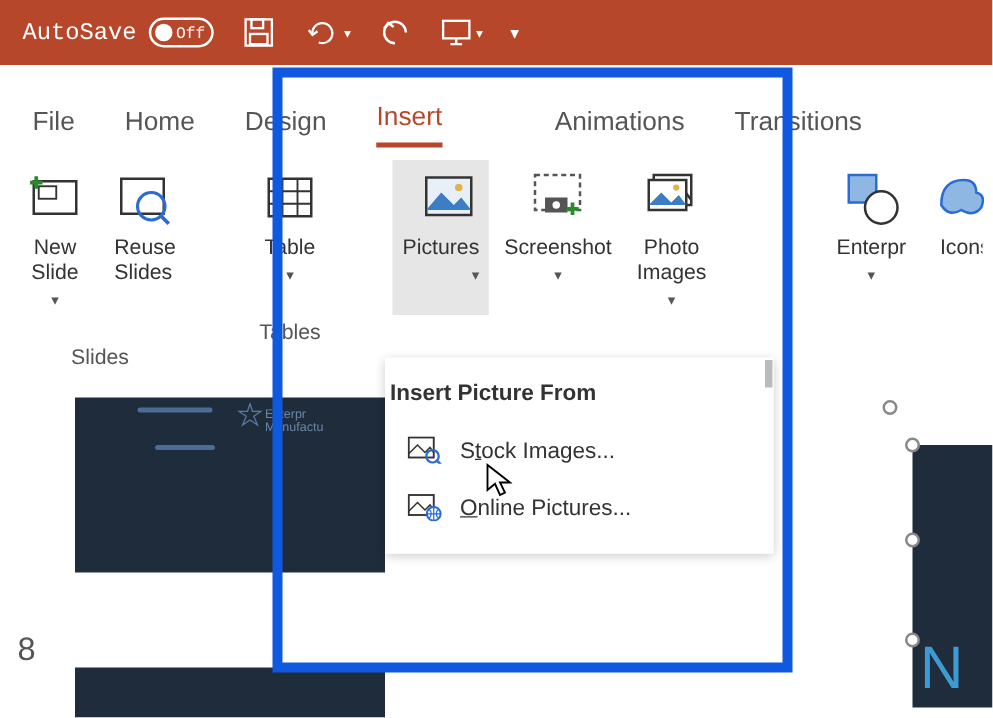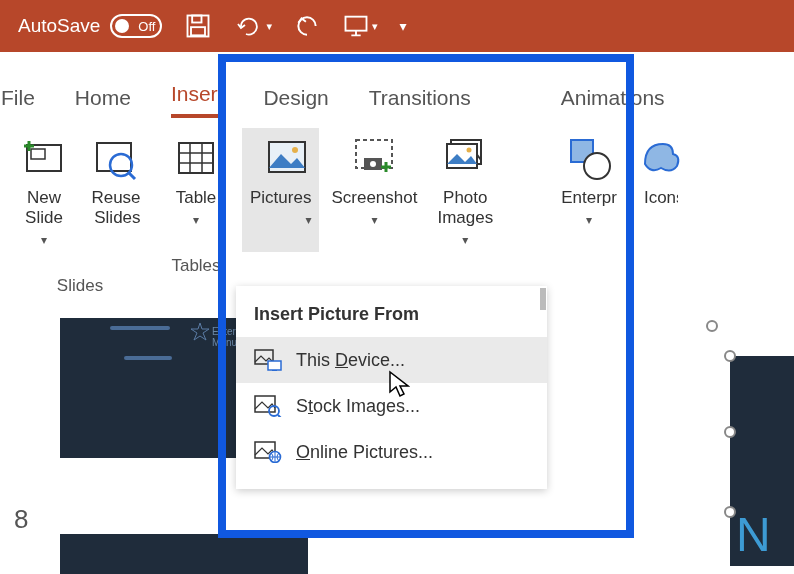--- a/index.html
+++ b/index.html
@@ -22,20 +22,21 @@
     align-items: center;
     padding: 0 18px;
     gap: 22px;
   }
   .autosave {
     color: #fff;
     font-size: 19px;
     display: flex;
     align-items: center;
     gap: 10px;
+    font-family: Liberation Mono, monospace;
   }
   .autosave-toggle {
     width: 52px;
     height: 24px;
     border: 2px solid #fff;
     border-radius: 12px;
     position: relative;
     display: flex;
     align-items: center;
     justify-content: flex-end;
@@ -53,21 +54,21 @@
     border-radius: 50%;
   }
 
   .qa-icon { color: #fff; display:flex; align-items:center; }
 
   
   .tabs-row {
     display: flex;
     align-items: flex-end;
     background: #fff;
-    padding: 18px 18px 0 1px;
+    padding: 18px 18px 0 26px;
     gap: 40px;
     height: 66px;
   }
   .tab {
     color: #555;
     font-size: 21px;
     padding-bottom: 8px;
     white-space: nowrap;
   }
   .tab.active {
@@ -76,20 +77,21 @@
     font-weight: 500;
   }
   .tab.last { margin-left: 50px; }
 
   
   .ribbon {
     display: flex;
     background: #fff;
     padding: 10px 4px 0 4px;
     height: 200px;
+    gap: 36px;
   }
   .group {
     display: flex;
     flex-direction: column;
     align-items: center;
     padding: 0 6px;
     position: relative;
   }
   .group-items { display: flex; gap: 4px; }
   .group-label {
@@ -120,21 +122,21 @@
     left: 0px;
     width: 311px;
     background: #fff;
     box-shadow: 0 2px 8px rgba(0,0,0,0.2);
     padding: 10px 0 14px 0;
     z-index: 20;
   }
   .dropdown-header {
     font-weight: 700;
     font-size: 18px;
-    padding: 8px 18px 12px 18px;
+    padding: 8px 18px 12px 4px;
   }
   .menu-item {
     display: flex;
     align-items: center;
     gap: 14px;
     padding: 12px 18px;
     font-size: 18px;
   }
   .menu-item.hov { background: #EAEAEA; }
   .menu-icon { width: 28px; height: 22px; flex-shrink:0; }
@@ -249,24 +251,24 @@
         <path d="M12 16 L12 20 M8 20 L16 20"></path>
       </svg>
     <span style="font-size:11px;color:#fff;margin-left:2px">▾</span>
   </span>
   <span class="qa-icon" style="font-size:14px;color:#fff;">▾</span>
 </div>
 
 <div class="tabs-row">
   <div class="tab">File</div>
   <div class="tab">Home</div>
+  <div class="tab">Design</div>
   <div class="tab active">Insert</div>
-  <div class="tab">Design</div>
+  <div class="tab last">Animations</div>
   <div class="tab">Transitions</div>
-  <div class="tab last">Animations</div>
 </div>
 
 <div class="ribbon">
 
   <div class="group">
     <div class="group-items">
       <div class="ribbon-btn">
         <span class="icon-box">
           <svg width="46" height="46" viewBox="0 0 46 46">
               <rect x="6" y="10" width="34" height="26" fill="none" stroke="#333" stroke-width="2"></rect>
@@ -279,21 +281,21 @@
         <span class="chev">▾</span>
       </div>
       <div class="ribbon-btn">
         <span class="icon-box">
           <svg width="46" height="46" viewBox="0 0 46 46">
               <rect x="4" y="8" width="34" height="28" fill="none" stroke="#333" stroke-width="2"></rect>
               <circle cx="28" cy="30" r="11" fill="none" stroke="#2a6bd4" stroke-width="2.5"></circle>
               <path d="M35 37 L42 44" stroke="#2a6bd4" stroke-width="3"></path>
             </svg>
         </span>
-        <span style="white-space:pre;text-align:right">Reuse
+        <span style="white-space:pre;text-align:left">Reuse
 Slides</span>
       </div>
     </div>
     <div class="group-label">Slides</div>
   </div>
 
   <div class="group">
     <div class="group-items">
       <div class="ribbon-btn">
         <span class="icon-box">
@@ -346,31 +348,20 @@
         </span>
         <span style="white-space:pre;text-align:center">Photo
 Images</span>
         <span class="chev">▾</span>
       </div>
     </div>
 
     <div class="dropdown">
       <div class="scrollbar-stub"></div>
       <div class="dropdown-header">Insert Picture From</div>
-      <div class="menu-item hov">
-        <span class="menu-icon">
-          <svg width="28" height="22" viewBox="0 0 28 22">
-              <rect x="1" y="1" width="18" height="14" fill="none" stroke="#333" stroke-width="1.5"></rect>
-              <path d="M1 13 L7 7 L12 12 L15 9 L19 13" stroke="#333" fill="none" stroke-width="1.2"></path>
-              <rect x="14" y="12" width="13" height="9" fill="#fff" stroke="#2a6bd4" stroke-width="1.5"></rect>
-              <rect x="18" y="21" width="5" height="1" fill="#2a6bd4"></rect>
-            </svg>
-        </span>
-        <span><span>This </span><span class="mnemonic">D</span><span>evice...</span></span>
-      </div>
       <div class="menu-item">
         <span class="menu-icon">
           <svg width="28" height="22" viewBox="0 0 28 22">
               <rect x="1" y="1" width="20" height="16" fill="none" stroke="#333" stroke-width="1.5"></rect>
               <path d="M1 14 L8 7 L14 13 L18 9 L21 13" stroke="#333" fill="none" stroke-width="1.2"></path>
               <circle cx="20" cy="16" r="5" fill="none" stroke="#2a6bd4" stroke-width="1.8"></circle>
               <path d="M24 20 L27 23" stroke="#2a6bd4" stroke-width="2"></path>
             </svg>
         </span>
         <span><span>S</span><span class="mnemonic">t</span><span>ock Images...</span></span>

